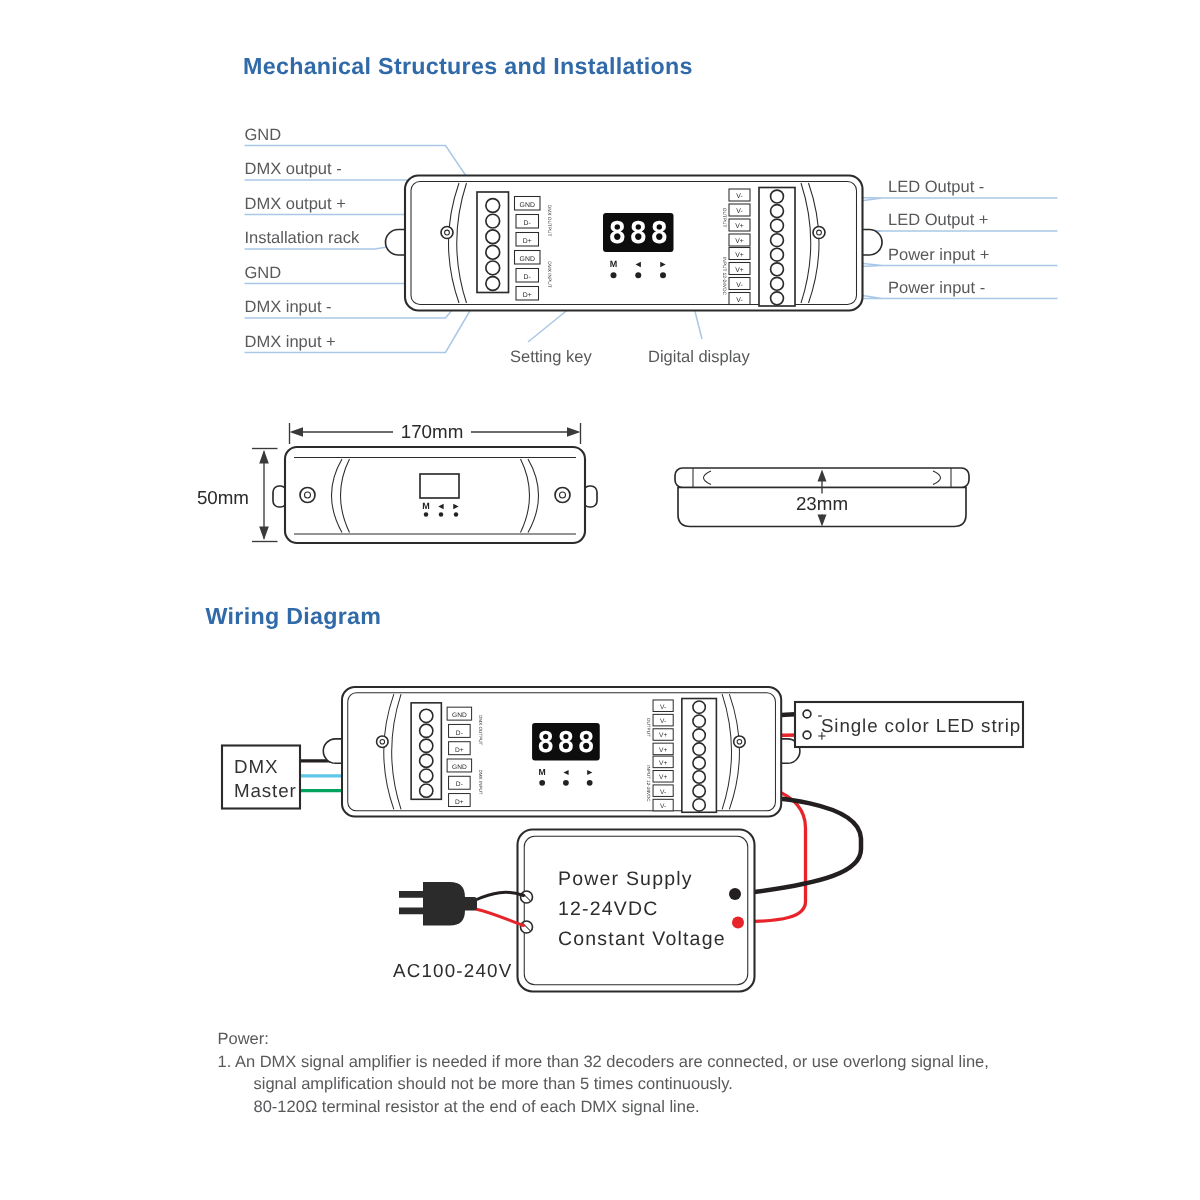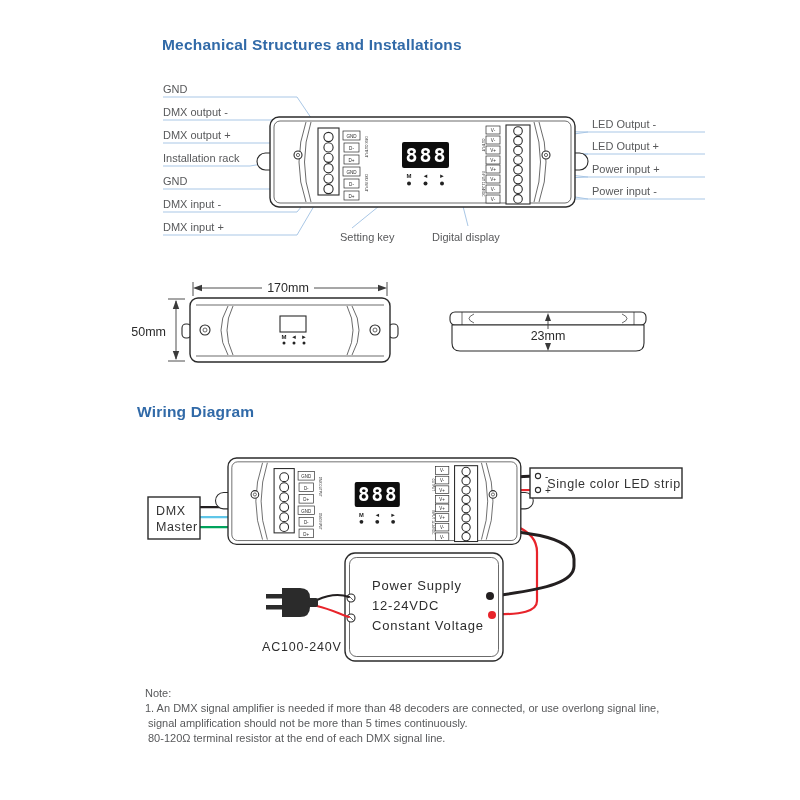--- a/index.html
+++ b/index.html
@@ -1,21 +1,21 @@
 <!DOCTYPE html>
 <html><head>
 <meta charset="utf-8">
 <style>
   html,body{margin:0;padding:0;background:#ffffff;}
   #page{position:relative;width:800px;height:800px;background:#fff;overflow:hidden;
         font-family:"Liberation Sans",sans-serif;}
   #gfx{position:absolute;left:0;top:0;}
   .heading{position:absolute;font-size:15.5px;font-weight:600;color:#316aa8;letter-spacing:0.2px;}
   .note{position:absolute;left:145px;top:686px;width:580px;font-size:11px;color:#58595b;line-height:15px;}
-  .note .indent{margin-left:3px;}
+  .note .indent{margin-left:24px;}
   
   text{font-family:"Liberation Sans",sans-serif;}
   .ln{stroke:#2b2b2b;stroke-width:1.4;fill:#fff;}
   .lnf{stroke:#2b2b2b;stroke-width:1.1;fill:#fff;}
   .thin{stroke:#2b2b2b;stroke-width:0.7;fill:none;}
   .leader{stroke:#a9c7e6;stroke-width:1;fill:none;}
   .dim{stroke:#3a3a3a;stroke-width:0.9;fill:none;}
   .dimf{fill:#3a3a3a;stroke:none;}
   .lbl{font-size:11px;fill:#58595b;}
   .dimtxt{font-size:12.5px;fill:#2b2b2b;}
@@ -297,19 +297,19 @@
       <rect x="308" y="598" width="10" height="9" rx="2" fill="#2b2b2b"></rect>
       <text x="262" y="651" font-size="12.5" fill="#2d2d2d" letter-spacing="0.8">AC100-240V</text>
     </g>
   </g>
 </svg>
 
 <div class="heading" style="left:162px;top:36px;">Mechanical Structures and Installations</div>
 <div class="heading" style="left:137px;top:403px;">Wiring Diagram</div>
 
 <div class="note">
-  <div>Note:</div>
-  <div>1. An DMX signal amplifier is needed if more than 48 decoders are connected, or use overlong signal line,</div>
+  <div>Power:</div>
+  <div>1. An DMX signal amplifier is needed if more than 32 decoders are connected, or use overlong signal line,</div>
   <div class="indent">signal amplification should not be more than 5 times continuously.</div>
   <div class="indent">80-120Ω terminal resistor at the end of each DMX signal line.</div>
 </div>
 
 </div>
 
 </body></html>

